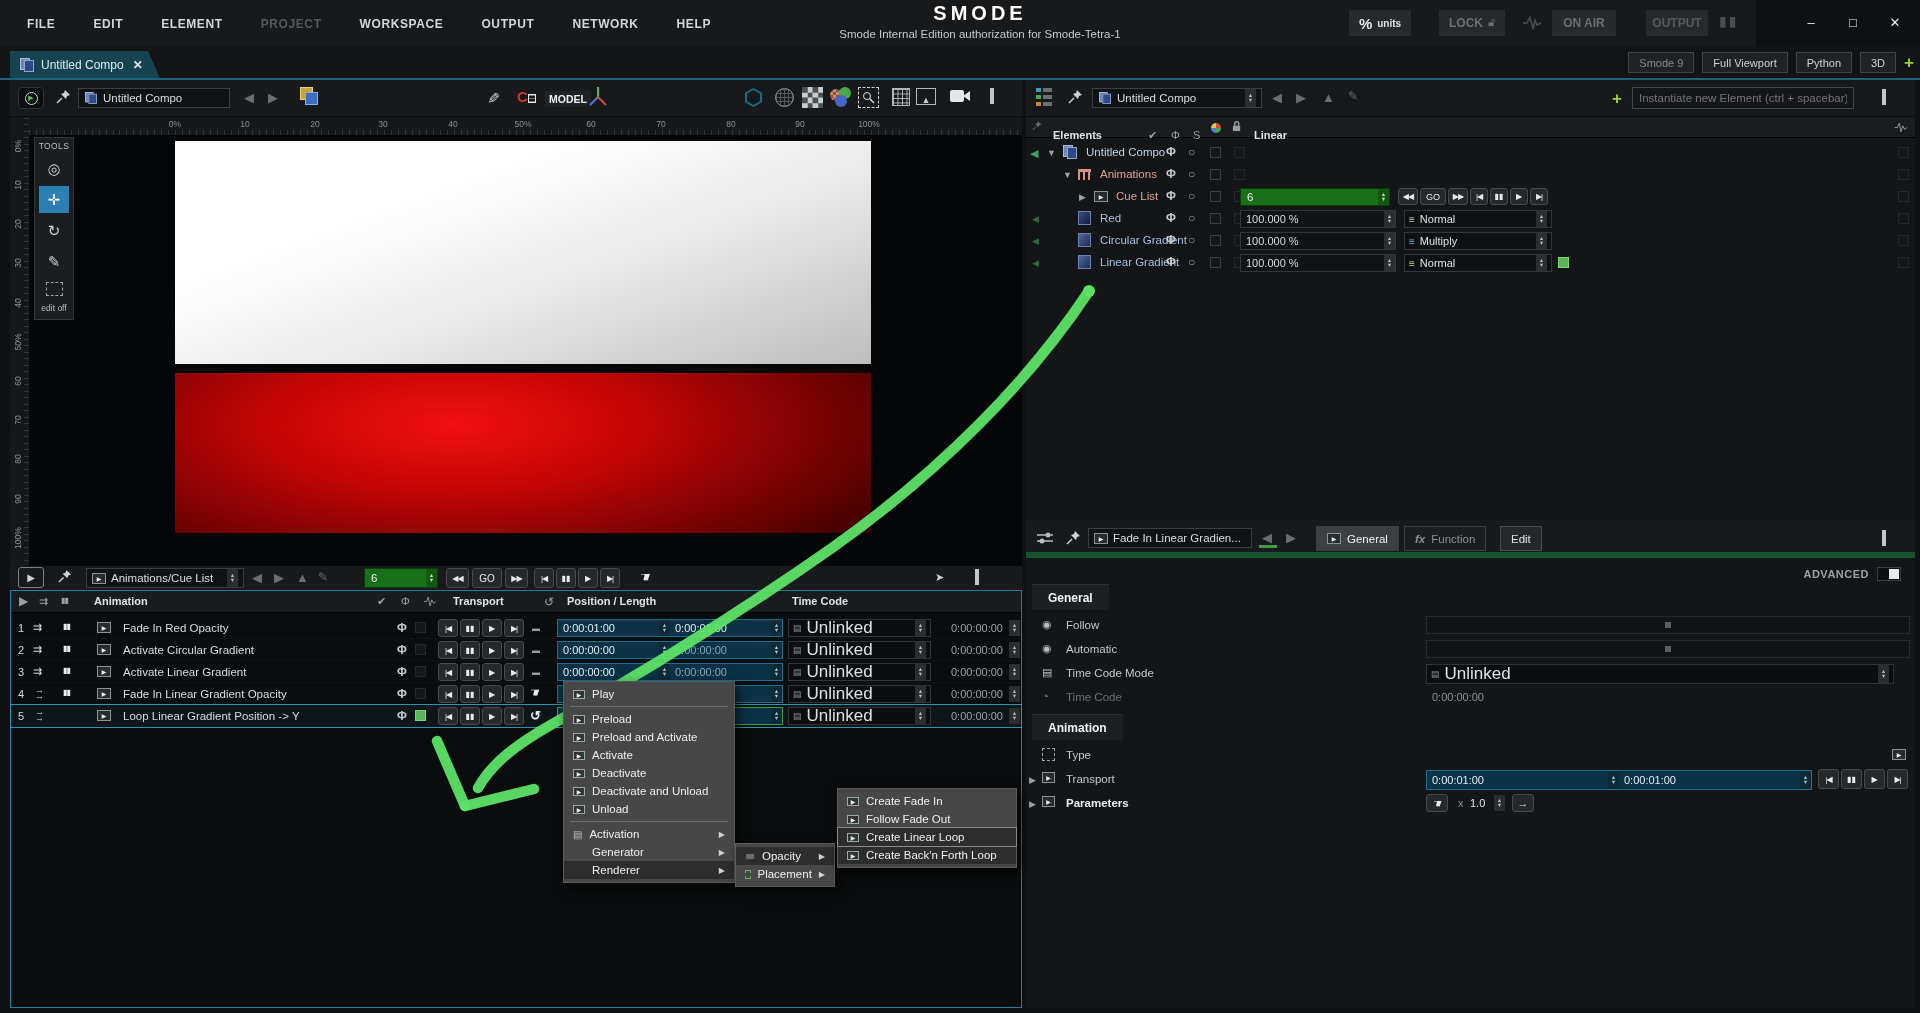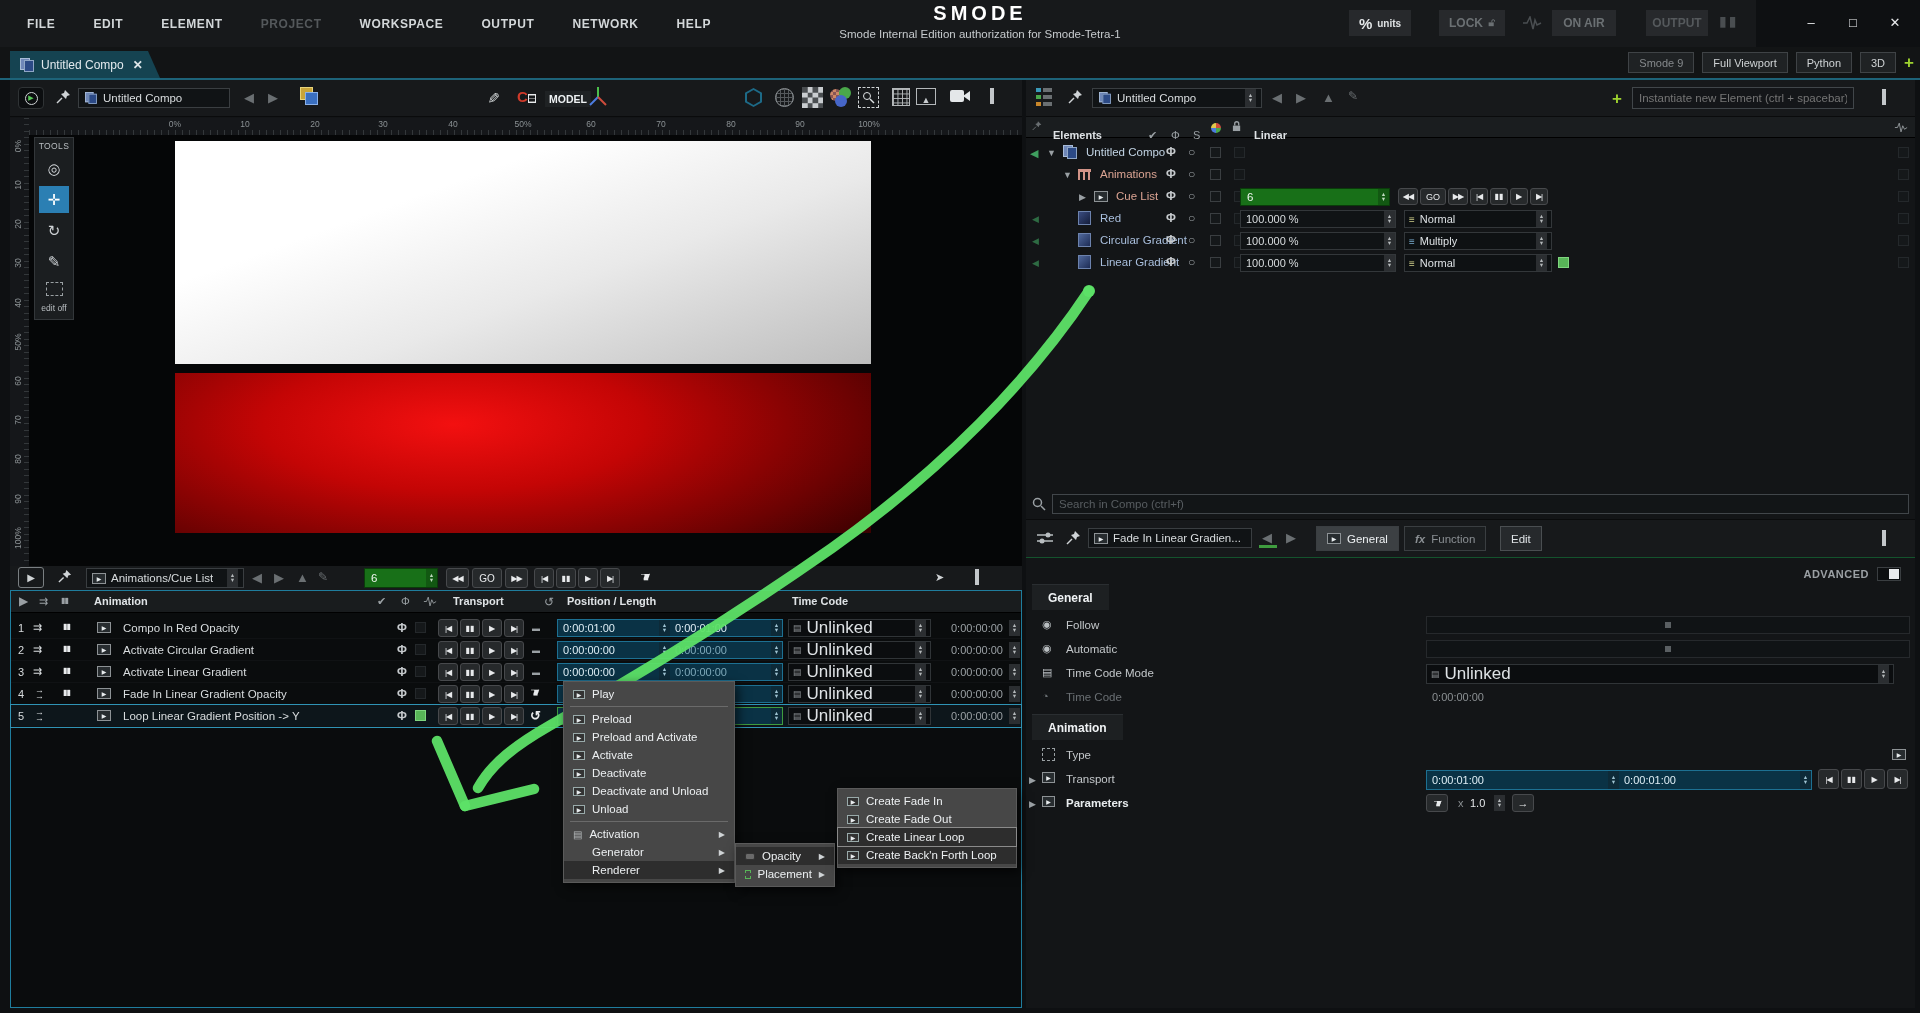--- a/index.html
+++ b/index.html
@@ -100,21 +100,21 @@
 .garr.dim{color:#2e6b43;font-size:9px;top:6px}
 .pctfield{display:flex;align-items:center;height:18px;top:2px;background:#101315;border:1px solid #33373a}
 .pctfield .pv{flex:1;padding:0 5px;font-size:11px;color:#d8dcde}
 .blendddl{display:flex;align-items:center;gap:5px;height:18px;top:2px;background:#0e1113;border:1px solid #33373a;padding:0 4px;cursor:pointer}
 .blendddl .bic{font-size:10px;color:#cc8}
 .blendddl .lbl{font-size:11px;color:#dde1e4}
 .mini-tbtn{height:17px;top:2px;position:absolute}
 .searchrow{position:absolute;left:0;top:408px;width:889px;height:32px;background:#131517;border-bottom:1px solid #0a0b0c;display:flex;align-items:center;padding:0 6px;gap:6px}
 .searchrow input{flex:1;height:20px;background:#121517;border:1px solid #41464a;color:#c9cdd0;font-size:11.5px;padding:0 6px;outline:none;font-family:"Liberation Sans",sans-serif}
 .searchrow input::placeholder{color:#585d61}
-.insptb{position:absolute;left:0;top:440px;width:889px;height:38px;background:#17191b;border-bottom:1px solid #14532d}
+.insptb{position:absolute;left:0;top:440px;width:889px;height:38px;background:#17191b;border-bottom:6px solid #14532d}
 .tabbtn{position:absolute;top:6px;height:25px;display:flex;align-items:center;gap:6px;padding:0 10px;border:1px solid #3a3e41;background:#1b1e20;color:#8a8f93;font-size:11.5px;cursor:pointer}
 .tabbtn.on{background:#3c4043;color:#eef1f3}
 .advrow{position:absolute;top:486px;height:16px;right:14px;display:flex;align-items:center;gap:8px}
 .advlbl{color:#9ba0a4;font-weight:700;font-size:11px;letter-spacing:.5px}
 .toggle{width:24px;height:14px;background:#0d0f11;border:1px solid #3a3e41;position:relative;cursor:pointer}
 .toggle::after{content:"";position:absolute;right:1px;top:1px;width:10px;height:10px;background:#e8eaec}
 .sectab{position:absolute;left:6px;height:26px;background:#1d2022;display:flex;align-items:center;padding:0 16px;font-weight:700;font-size:12px;color:#f0f3f5;border-top:1px solid #2a2e31}
 .prow{position:absolute;left:0;width:889px;height:22px}
 .plbl{position:absolute;left:40px;top:5px;font-size:11.5px;color:#c3c7ca;white-space:nowrap}
 .plbl.dim{color:#6a6f73}
@@ -346,21 +346,21 @@
         <span class="hicon" style="left:533px;font-size:12px">↺</span>
         <span style="left:556px">Position / Length</span>
         <span style="left:781px">Time Code</span>
       </div>
 
       <div class="tl-row" style="top:26px">
         <span class="abs rn" style="left:7px">1</span>
         <span class="abs" style="left:22px;top:4px;color:#d8dcde;font-size:11px">⇉</span>
         <span class="abs" style="left:52px;top:5px;color:#e8eaec;font-size:8px;letter-spacing:-1px">▮▮</span>
         <span class="abs ic-cue" style="left:86px;top:5px">▶</span>
-        <span class="abs nm" style="left:112px">Compo In Red Opacity</span>
+        <span class="abs nm" style="left:112px">Fade In Red Opacity</span>
         <span class="abs eye" style="left:386px;top:4px">Φ</span>
         <span class="abs cb faint" style="left:404px;top:5px"></span>
         <span class="tbtn abs" style="left:427px;top:2px;width:20px;height:18px">|◀</span>
         <span class="tbtn abs" style="left:449px;top:2px;width:20px;height:18px;letter-spacing:0">▮▮</span>
         <span class="tbtn abs" style="left:471px;top:2px;width:20px;height:18px;letter-spacing:0">▶</span>
         <span class="tbtn abs" style="left:493px;top:2px;width:20px;height:18px">▶|</span>
         <span class="abs" style="left:521px;top:7px;color:#9aa0a4;font-size:8px">▬</span>
         <div class="posbox abs" style="left:546px;width:226px">
             <span class="pv">0:00:01:00</span>
             <span class="stepper"></span>
@@ -647,27 +647,20 @@
         </div>
       <div class="blendddl abs" style="left:378px;width:148px">
           <span class="bic">≡</span>
           <span class="lbl">Normal</span>
           <span class="stepper"></span>
         </div>
       <span class="abs cb green" style="left:532px;top:5px"></span>
       <span class="abs cb faint" style="left:872px;top:5px"></span>
     </div>
 
-    <div class="searchrow">
-      <svg width="14" height="14" viewBox="0 0 14 14">
-          <circle cx="5.5" cy="5.5" r="4" stroke="#9aa0a4" fill="none" stroke-width="1.5"></circle>
-          <line x1="9" y1="9" x2="13" y2="13" stroke="#9aa0a4" stroke-width="1.5"></line>
-        </svg>
-      <input placeholder="Search in Compo (ctrl+f)" style="">
-    </div>
 
     <div class="insptb">
       <span class="abs" style="left:10px;top:10px"><svg width="18" height="16" viewBox="0 0 18 16">
             <line x1="1" y1="5" x2="17" y2="5" stroke="#b9bec1" stroke-width="1.5"></line>
             <circle cx="12" cy="5" r="2.5" fill="#b9bec1"></circle>
             <line x1="1" y1="11" x2="17" y2="11" stroke="#b9bec1" stroke-width="1.5"></line>
             <circle cx="6" cy="11" r="2.5" fill="#b9bec1"></circle>
           </svg></span>
       <span class="abs pin-ic" style="left:40px;top:10px"><svg width="15" height="16" viewBox="0 0 15 16">
             <path d="M9 1 L14 6 L11 7 L10 10 L5 5 L8 4 Z" fill="#cfd3d6"></path>
@@ -840,21 +833,21 @@
       </div>
   </div>
 
   <div class="menu-box" style="left:837px;top:788px;width:180px">
     <div class="m-item">
         <span class="ic-cue">▶</span>
         <span>Create Fade In</span>
       </div>
     <div class="m-item">
         <span class="ic-cue">▶</span>
-        <span>Create Fade Out</span>
+        <span>Follow Fade Out</span>
       </div>
     <div class="m-item focus">
         <span class="ic-cue">▶</span>
         <span>Create Linear Loop</span>
       </div>
     <div class="m-item hl">
         <span class="ic-cue">▶</span>
         <span>Create Back'n Forth Loop</span>
       </div>
   </div>

